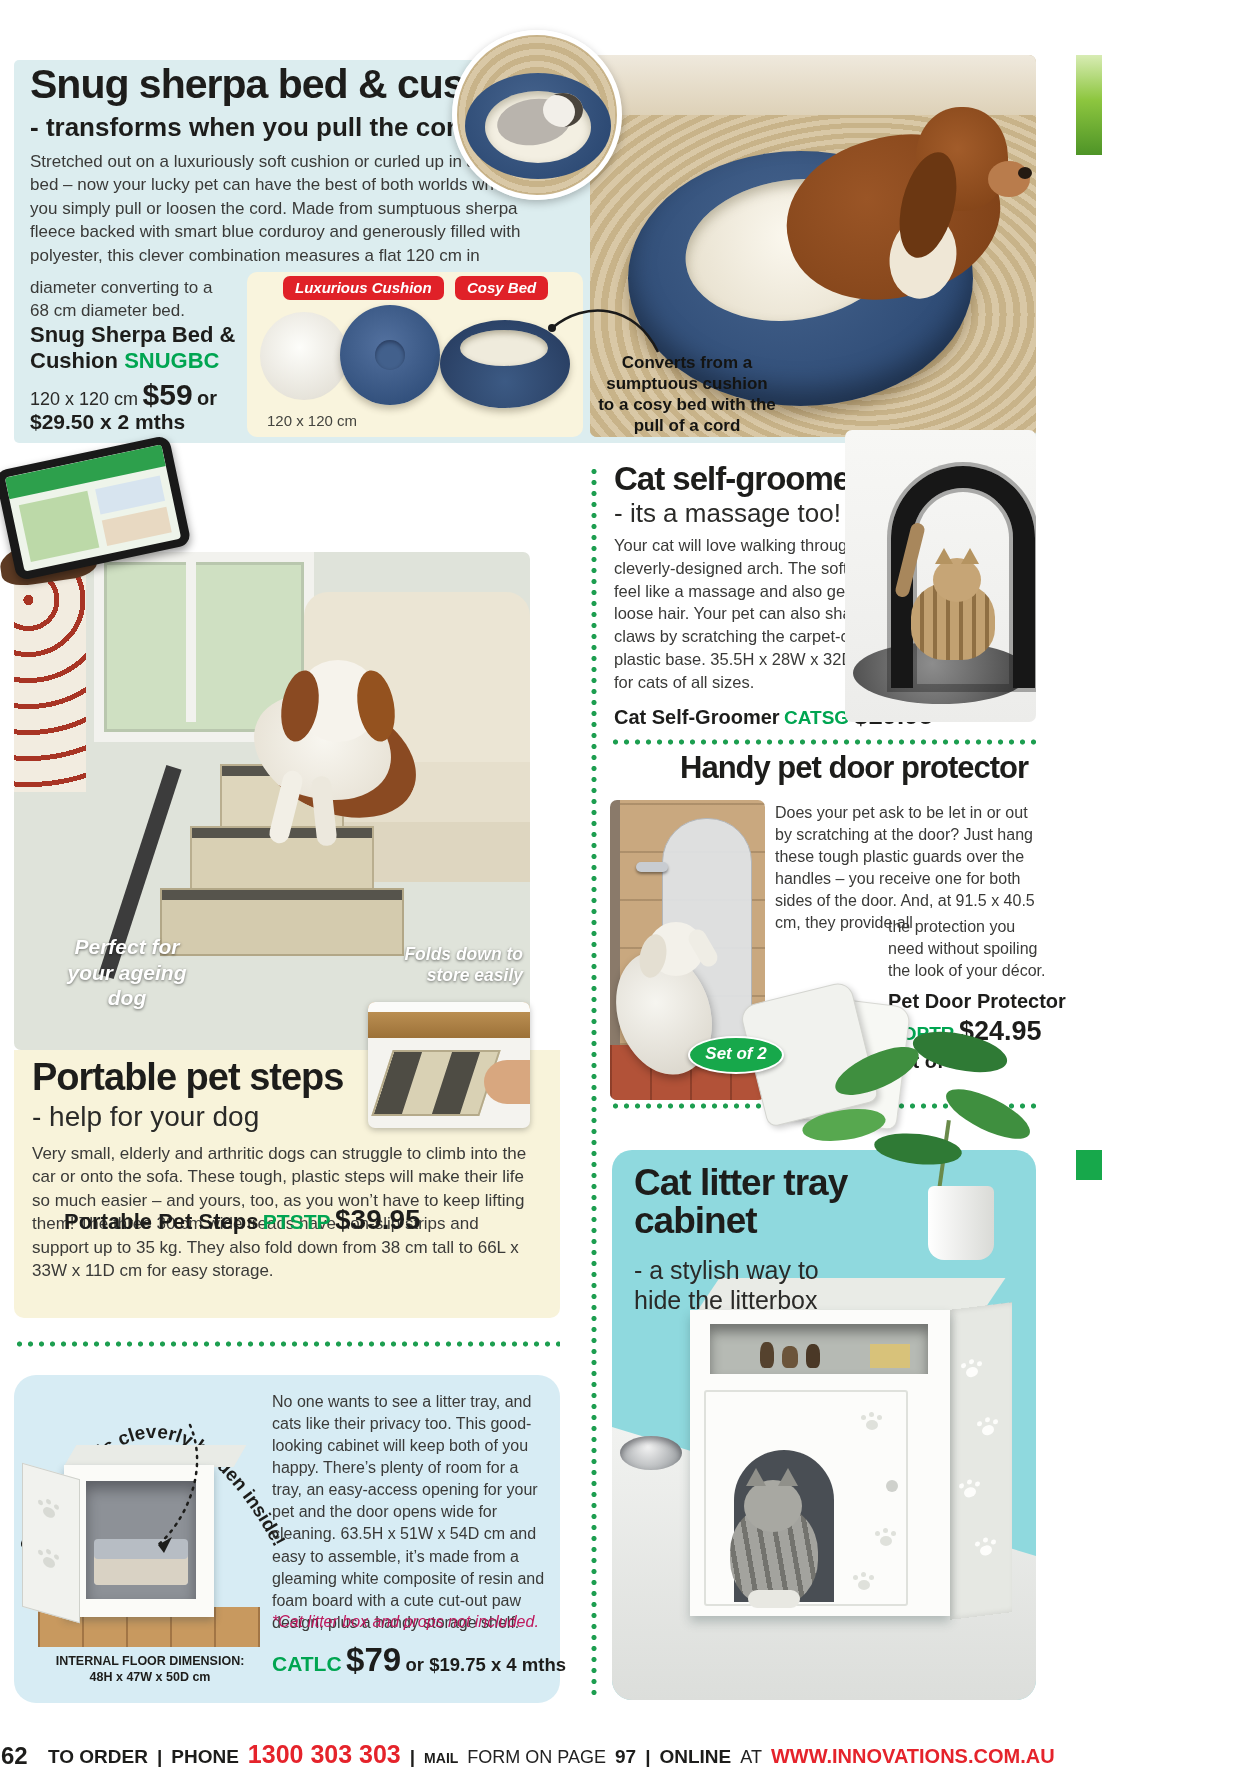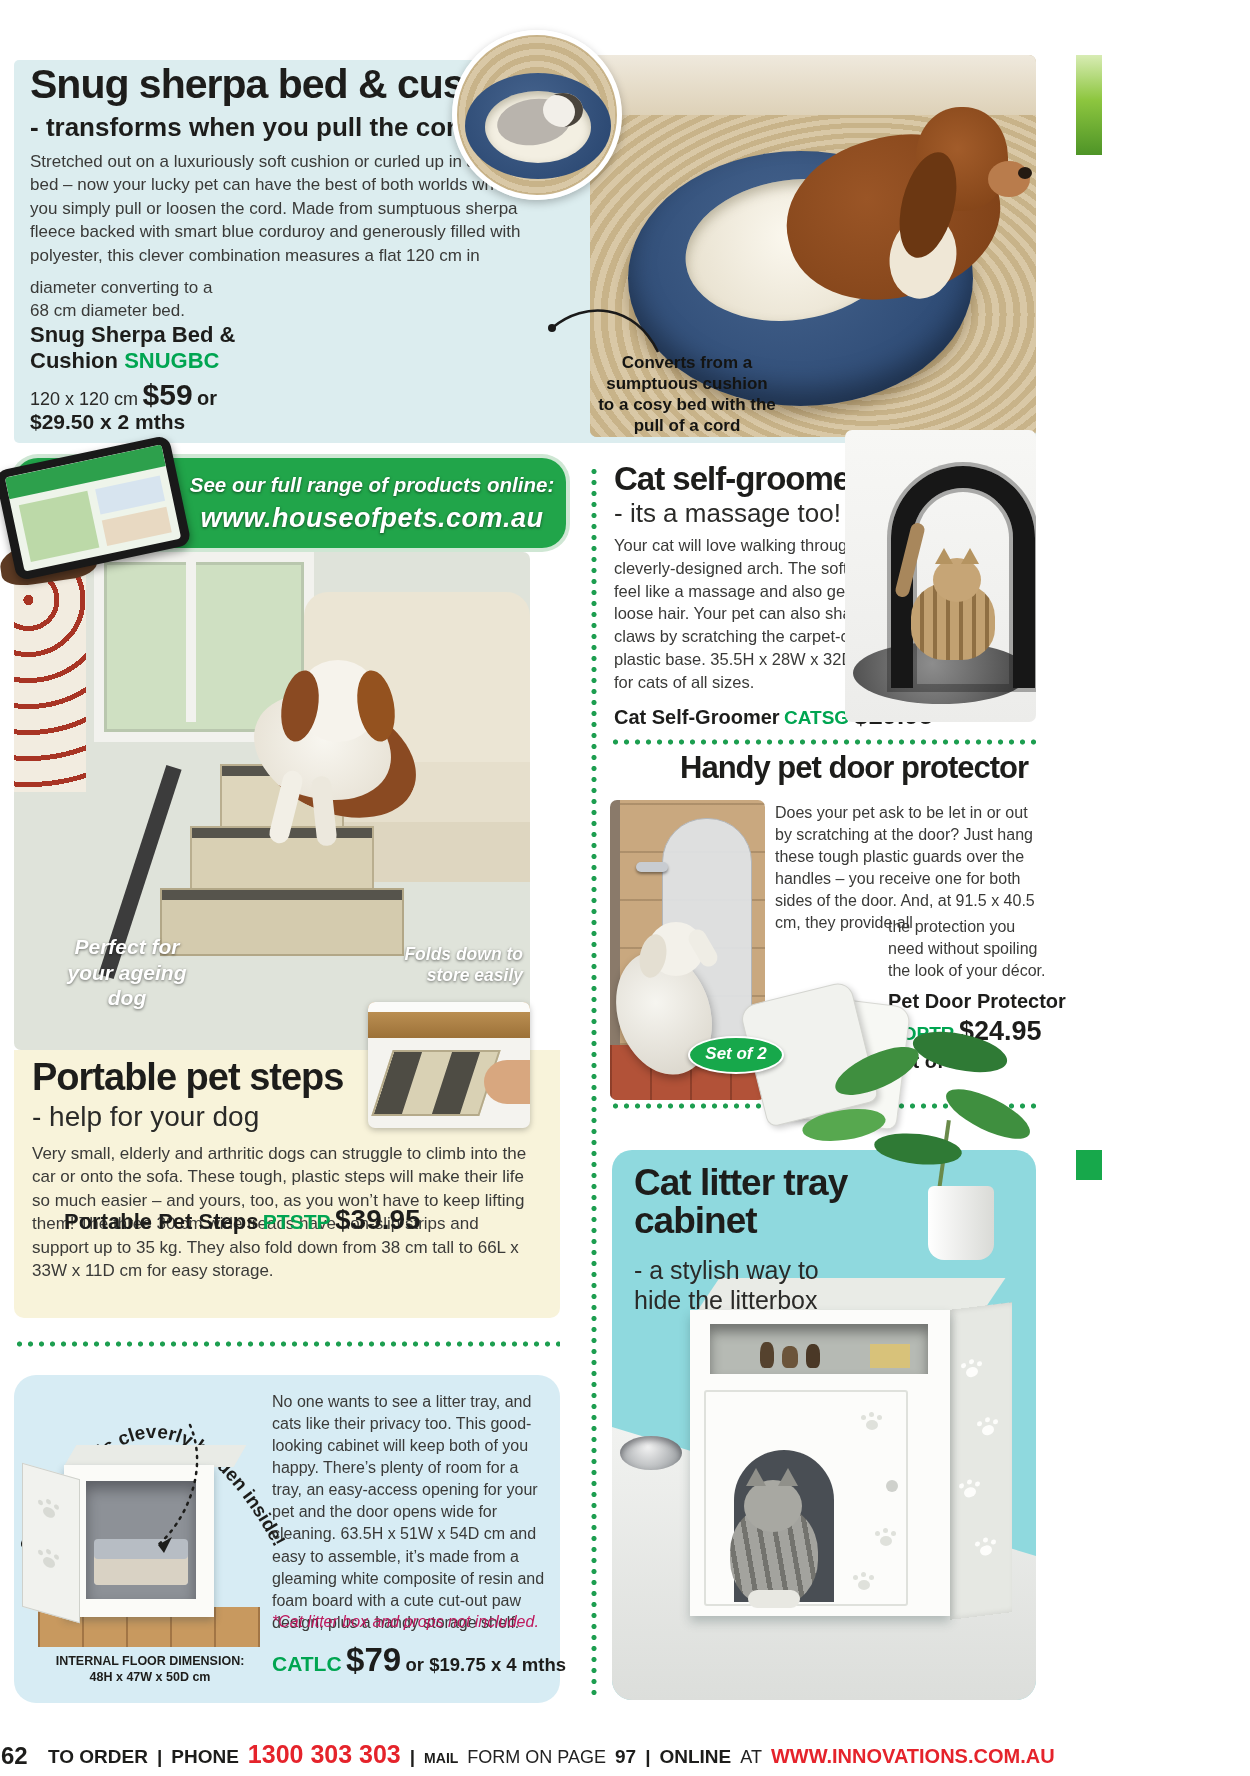--- a/index.html
+++ b/index.html
@@ -74,32 +74,44 @@
     <span class="bold">Snug Sherpa Bed &amp; Cushion</span>
     <span class="code">SNUGBC</span>
   </div>
   <div class="abs" style="left:30px;top:378px;white-space:nowrap;">
     <span style="font-size:18px;color:#2a2a28;">120 x 120 cm</span>
     <span class="bigprice" style="font-size:30px;">$59</span>
     <span class="bold" style="font-size:20px;">or</span>
   </div>
   <div class="abs bold" style="left:30px;top:410px;font-size:21px;">$29.50 x 2 mths</div>
 
+  <div class="abs" style="left:247px;top:272px;width:336px;height:165px;background:#f9f4dd;border-radius:10px;">
+    <div class="abs ribbon" style="left:36px;top:4px;">Luxurious Cushion</div>
+    <div class="abs ribbon" style="left:208px;top:4px;">Cosy Bed</div>
+    <div class="abs" style="left:13px;top:40px;width:88px;height:88px;border-radius:50%;
+                background:radial-gradient(circle at 45% 40%,#fdfdfa,#e6e3da 72%,#d4d1c6),
+                repeating-conic-gradient(rgba(160,155,140,.25) 0 4deg,transparent 4deg 45deg);"></div>
+    <div class="abs" style="left:93px;top:33px;width:100px;height:100px;border-radius:50%;
+                background:radial-gradient(circle at 45% 40%,#53719f,#32507c 75%),
+                repeating-conic-gradient(rgba(10,25,50,.35) 0 4deg,transparent 4deg 45deg);
+                box-shadow:0 4px 7px rgba(60,50,30,.3);"></div>
+    <div class="abs" style="left:128px;top:68px;width:30px;height:30px;border-radius:50%;background:#42608c;box-shadow:inset 0 2px 4px rgba(0,0,20,.4);"></div>
+    <div class="abs" style="left:193px;top:48px;width:130px;height:88px;border-radius:50%;
+                background:radial-gradient(circle at 50% 70%,#3c5a84,#293f63 80%);
+                box-shadow:0 4px 7px rgba(60,50,30,.3);"></div>
+    <div class="abs" style="left:213px;top:58px;width:88px;height:36px;border-radius:50%;background:#efebdc;box-shadow:inset 0 3px 6px rgba(80,70,40,.4);"></div>
+    <div class="abs" style="left:20px;top:140px;font-size:15px;color:#44443f;">120 x 120 cm</div>
+  </div>
 
   <svg class="abs" style="left:540px;top:298px;width:130px;height:64px;" viewBox="0 0 130 64">
     <path d="M 12 30 C 45 2 95 6 118 54" stroke="#1a1a1a" stroke-width="2.5" fill="none"></path>
     <circle cx="12" cy="30" r="4" fill="#1a1a1a"></circle>
   </svg>
   <div class="abs bold" style="left:598px;top:352px;width:178px;font-size:17px;line-height:1.24;text-align:center;color:#141412;">Converts from a sumptuous cushion to a cosy bed with the pull of a cord</div>
 
-  <div class="abs" style="left:14px;top:458px;width:552px;height:90px;background:#21a54a;border-radius:24px;
-              box-shadow:0 0 0 4px #cfe7d4;">
-    <div class="abs whitecap" style="left:168px;top:14px;width:380px;text-align:center;font-size:20.5px;">See our full range of products online:</div>
-    <div class="abs whitecap" style="left:168px;top:44px;width:380px;text-align:center;font-size:27px;letter-spacing:.5px;">www.houseofpets.com.au</div>
-  </div>
   <div class="abs" style="left:4px;top:452px;width:178px;height:112px;background:#191919;border-radius:12px;
               transform:rotate(-12deg);box-shadow:0 4px 8px rgba(0,0,0,.4);z-index:6;">
     <div class="abs" style="left:9px;top:8px;width:160px;height:96px;background:#eef4ea;border-radius:4px;overflow:hidden;">
       <div class="abs" style="left:0;top:0;width:160px;height:22px;background:#2da04c;"></div>
       <div class="abs" style="left:8px;top:30px;width:70px;height:58px;background:#bcd9a8;"></div>
       <div class="abs" style="left:86px;top:30px;width:66px;height:26px;background:#d7e4ef;"></div>
       <div class="abs" style="left:86px;top:62px;width:66px;height:26px;background:#e8d9c2;"></div>
     </div>
   </div>
   <div class="abs" style="left:0px;top:540px;width:96px;height:42px;background:#5d3b24;border-radius:50% 50% 30% 30%;transform:rotate(-8deg);z-index:5;"></div>

